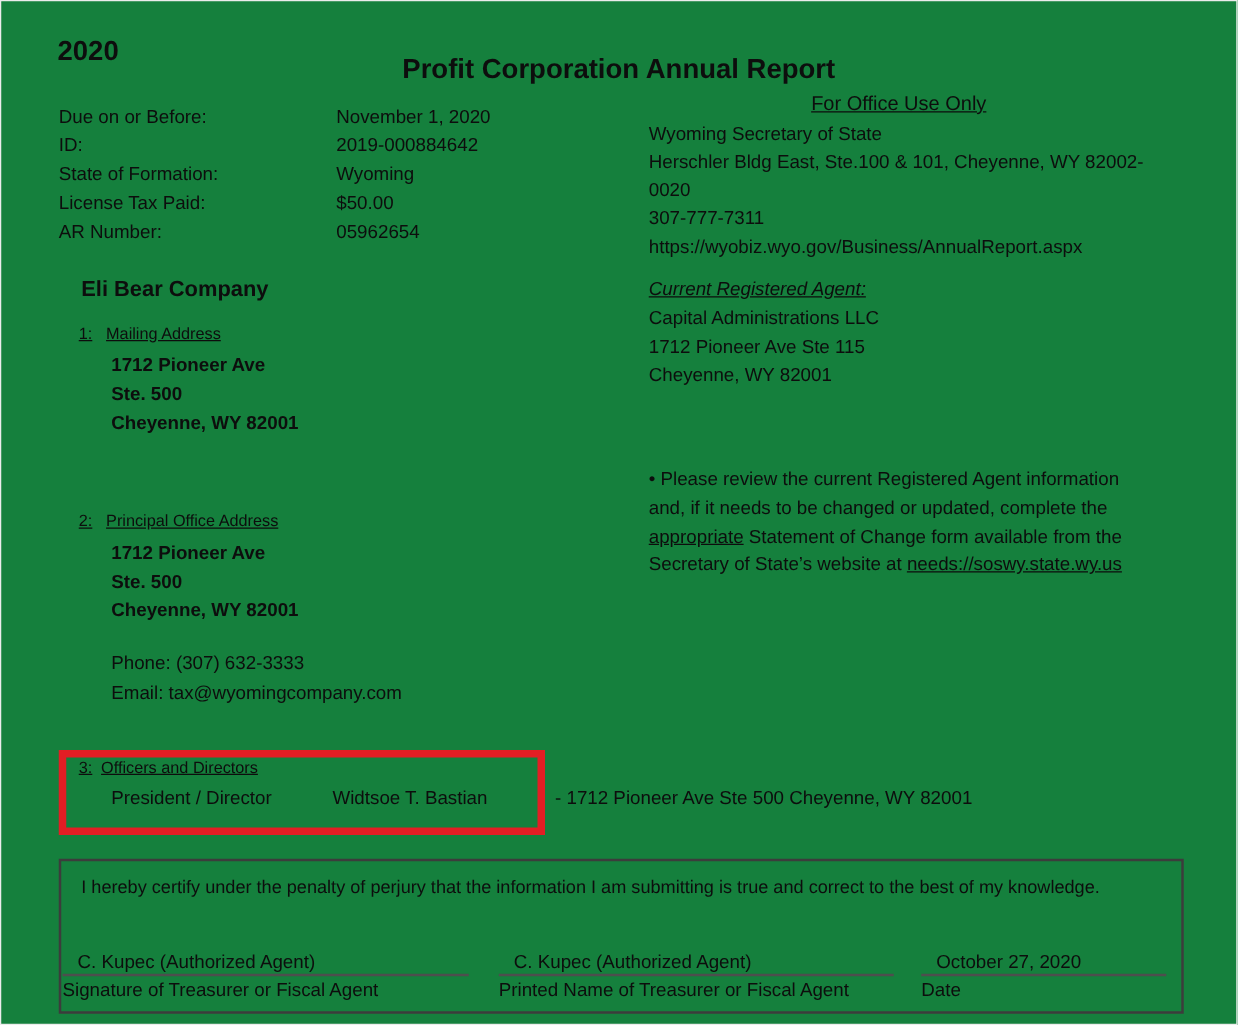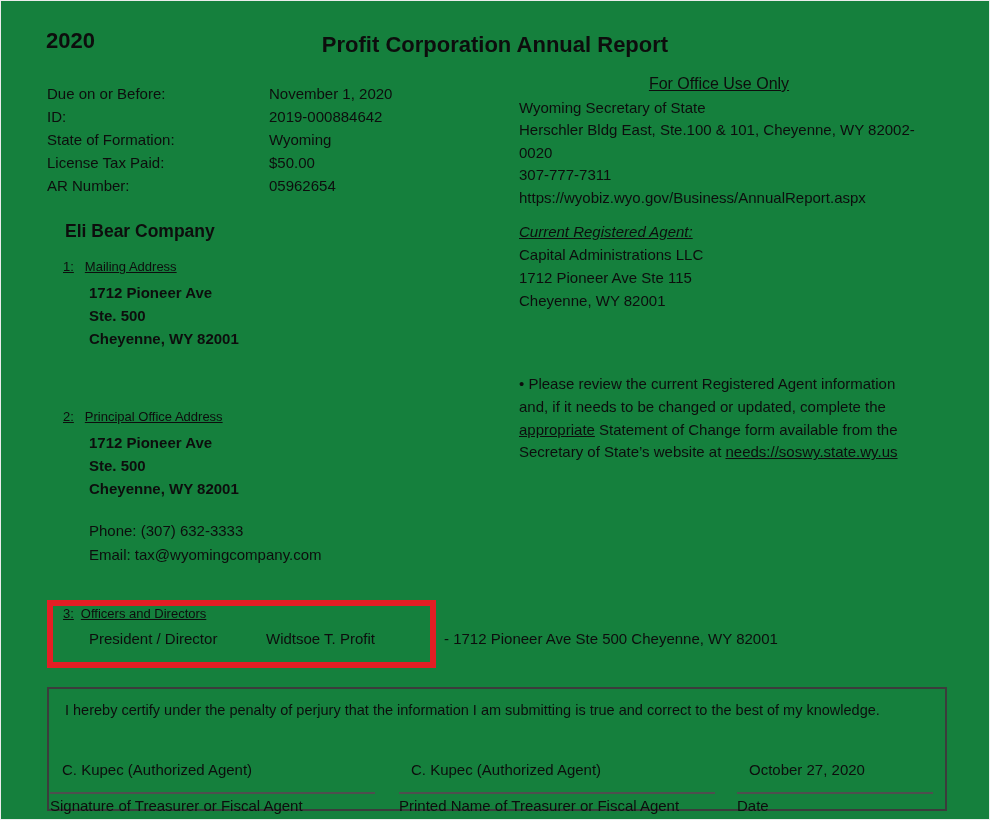--- a/index.html
+++ b/index.html
@@ -2,21 +2,21 @@
 <html><head>
 <meta charset="utf-8">
 <style>
   html, body { margin:0; padding:0; background:#ffffff; }
   .page {
     position:relative; width:990px; height:820px; background:#15803d;
     font-family:"Liberation Sans", sans-serif; color:#0d0d0d;
     box-sizing:border-box; border:1px solid #ececec; overflow:hidden;
   }
   .year { position:absolute; left:45px; top:27px; font-size:22px; font-weight:bold; }
-  .title { position:absolute; left:0; right:0; top:31px; text-align:center; font-size:22px; font-weight:bold; }
+  .title { position:absolute; left:0; right:0; top:41px; text-align:center; font-size:22px; font-weight:bold; }
 
   .filing-info { position:absolute; left:46px; top:81px; font-size:15px; line-height:23px; }
   .filing-row { display:flex;gap:44px; }
   .filing-label { width:178px; }
 
   .office-use { position:absolute; left:518px; top:72px; width:400px; font-size:15px; line-height:22.5px; }
   .office-heading { text-align:center; font-size:16px; margin-bottom:1px; }
   .office-heading span { text-decoration:underline; }
 
   .company-name { position:absolute; left:64px; top:220px; font-size:17.5px; font-weight:bold; }
@@ -41,21 +41,21 @@
     position:absolute; left:46px; top:599px; width:389px; height:68px;
     border:6px solid #e31e24; box-sizing:border-box; pointer-events:none;
   }
 
   .cert-box {
     position:absolute; left:46px; top:686px; width:900px; height:124px;
     border:2px solid #3c3c3c; box-sizing:border-box;
   }
   .cert-statement { position:absolute; left:16px; top:13px; right:12px; font-size:14.5px; }
   .sig-col { position:absolute; top:72px; font-size:15px; }
-  .sig-value { padding:0 0 14px 12px; border-bottom:2px solid #4e4e4e; line-height:17px; white-space:nowrap; }
+  .sig-value { padding:0 0 1px 12px; border-bottom:2px solid #4e4e4e; line-height:17px; white-space:nowrap; }
   .sig-label { padding-top:3px; line-height:17px; white-space:nowrap; }
   .sig-col-1 { left:1px;  width:325px; }
   .sig-col-2 { left:350px; width:316px; }
   .sig-col-3 { left:688px; width:196px; }
 </style>
 </head>
 <body>
 
 <div class="page">
 
@@ -129,21 +129,21 @@
   </div>
 
   <div class="agent-note"><span>• Please review the current Registered Agent information and, if it needs to be changed or updated, complete the </span><span class="u">appropriate</span><span> Statement of Change form available from the Secretary of State’s website at </span><span class="u">needs://soswy.state.wy.us</span></div>
 
   <div class="section" style="top:605px;">
     <div class="section-heading">
       <span class="section-num" style="margin-right:7px;">3:</span><span>Officers and Directors</span>
     </div>
     <div class="officers-row">
       <span class="officer-title">President / Director</span>
-      <span class="officer-name">Widtsoe T. Profit</span>
+      <span class="officer-name">Widtsoe T. Bastian</span>
       <span class="officer-address">- 1712 Pioneer Ave Ste 500 Cheyenne, WY 82001</span>
     </div>
   </div>
 
   <div class="red-box" style="border-color: rgb(227, 30, 36);"></div>
 
   <div class="cert-box">
     <div class="cert-statement">I hereby certify under the penalty of perjury that the information I am submitting is true and correct to the best of my knowledge.</div>
 
     <div class="sig-col sig-col-1">

